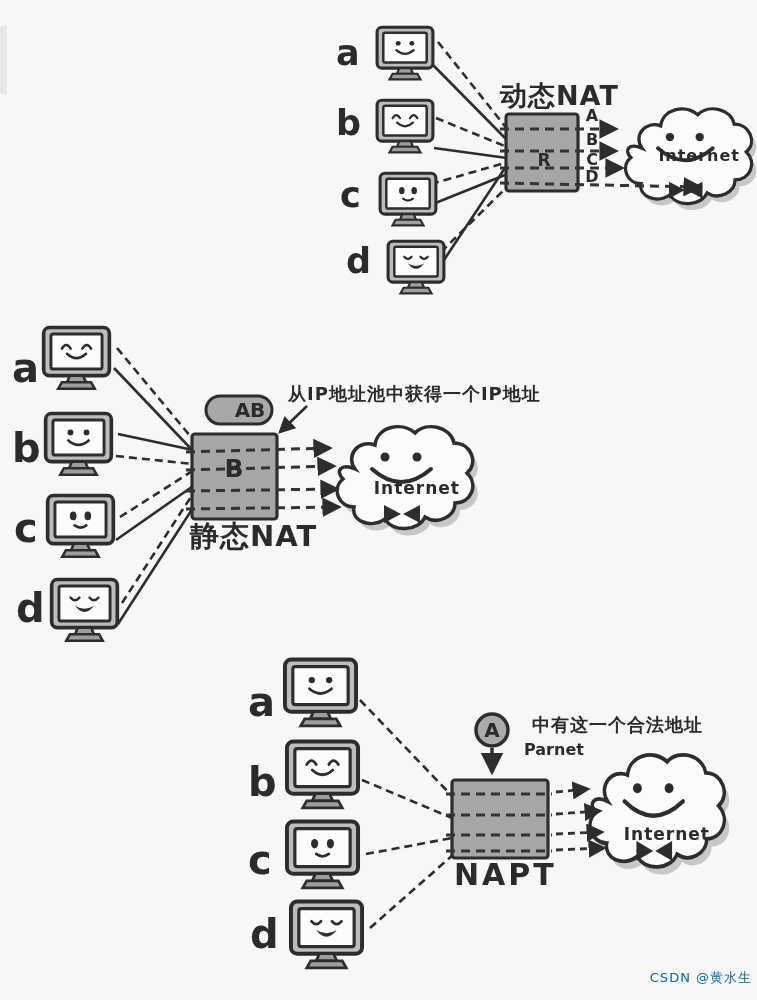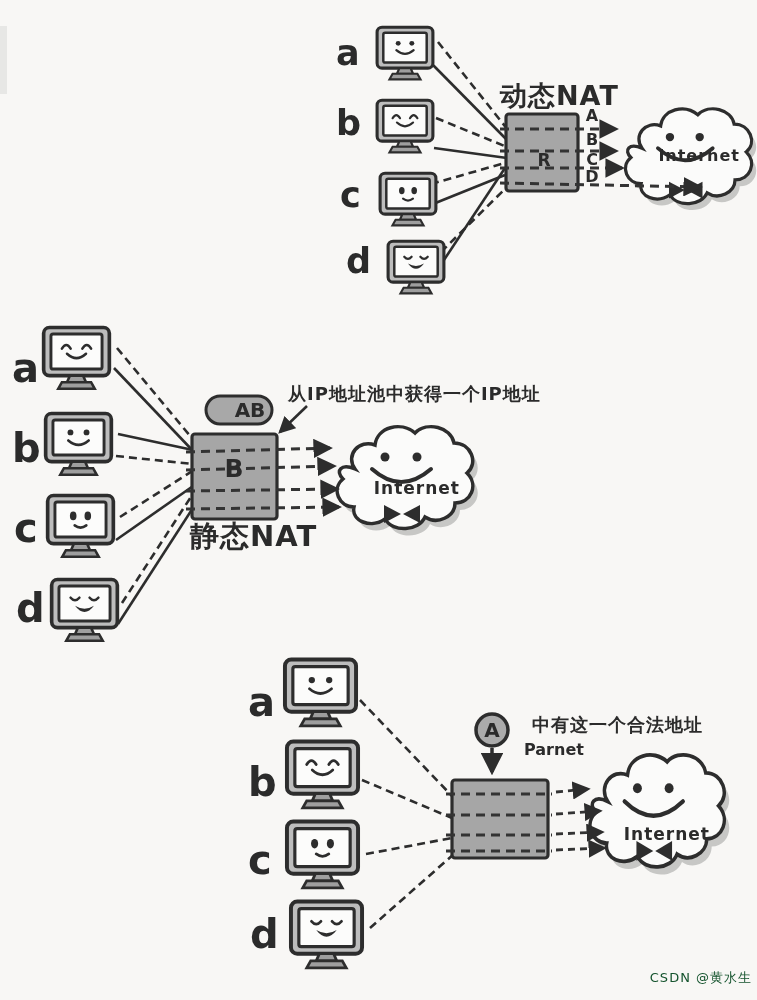--- a/index.html
+++ b/index.html
@@ -23,21 +23,21 @@
   .host-sm{font-size:35px;}
   .title{font-size:27px;letter-spacing:1px;}
   .title-lg{font-size:29px;letter-spacing:1px;}
   .maplet{font-size:16px;width:16px;text-align:center;}
   .boxlet{text-align:center;}
   .cloudlbl{font-size:17px;text-align:right;letter-spacing:1px;}
   .ann{font-size:18px;letter-spacing:1px;}
   .watermark{
     position:absolute;
     font-size:13px;
-    color:#14532d;
+    color:#0369a1;
     font-weight:normal;
     letter-spacing:1px;
   }
 </style>
 </head>
 <body>
 
 <div class="canvas">
 
 <svg width="757" height="1000" viewBox="0 0 757 1000">
@@ -252,17 +252,18 @@
   <div class="lbl ann" style="left:288px;top:385px;">从IP地址池中获得一个IP地址</div>
   <div class="lbl cloudlbl" style="left:350px;top:480px;width:110px;">Internet</div>
 
   <div class="lbl host" style="left:248px;top:682px;">a</div>
   <div class="lbl host" style="left:248px;top:762px;">b</div>
   <div class="lbl host" style="left:248px;top:840px;">c</div>
   <div class="lbl host" style="left:250px;top:914px;">d</div>
   <div class="lbl boxlet" style="left:478px;top:720px;width:28px;font-size:20px;">A</div>
   <div class="lbl ann" style="left:512px;top:716px;margin-left:20px;">中有这一个合法地址</div>
   <div class="lbl" style="left:524px;top:742px;font-size:16px;">Parnet</div>
+  <div class="lbl" style="left:454px;top:860px;font-size:30px;letter-spacing:3px;">NAPT</div>
   <div class="lbl cloudlbl" style="left:600px;top:826px;width:110px;">Internet</div>
 
   <div class="watermark" style="right:5px;top:969px;">CSDN @黄水生</div>
 
 </div>
 
 </body></html>

